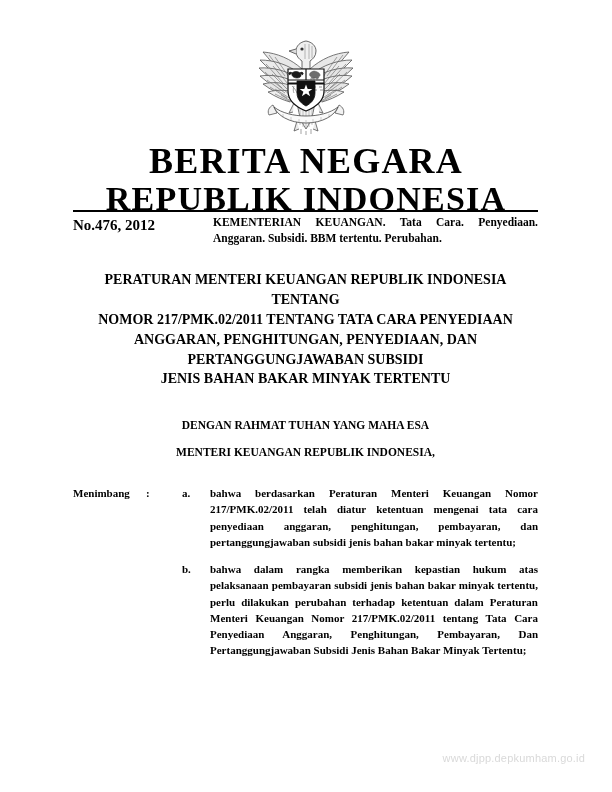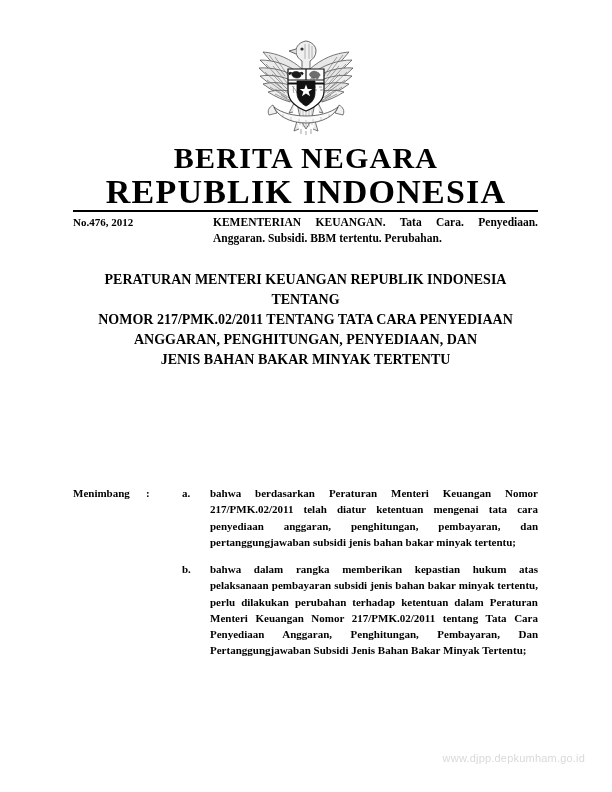--- a/index.html
+++ b/index.html
@@ -43,21 +43,21 @@
     top: 142px;
     text-align: center;
   }
   .masthead .line1,
   .masthead .line2 {
     font-weight: bold;
     letter-spacing: 1.2px;
     line-height: 1.08;
     white-space: nowrap;
   }
-  .masthead .line1 { font-size: 30px; }
+  .masthead .line1 { font-size: 36px; }
   .masthead .line2 { font-size: 34px; }
 
   
   .hrule {
     position: absolute;
     left: 73px;
     width: 465px;
     top: 210px;
     height: 0;
     border-top: 2px solid #000;
@@ -68,21 +68,21 @@
     position: absolute;
     left: 73px;
     width: 465px;
     top: 215px;
     display: flex;
     align-items: flex-start;
   }
   .issue-no {
     width: 140px;
     flex: 0 0 140px;
-    font-size: 11px;
+    font-size: 15px;
     font-weight: bold;
     line-height: 1.35;
     white-space: nowrap;
   }
   .issue-subject {
     flex: 1 1 auto;
     font-size: 11.5px;
     font-weight: bold;
     line-height: 1.35;
     text-align: justify;
@@ -242,23 +242,29 @@
   <div class="issue">
     <div class="issue-no">No.476, 2012</div>
     <div class="issue-subject">KEMENTERIAN KEUANGAN. Tata Cara. Penyediaan. Anggaran. Subsidi. BBM tertentu. Perubahan.</div>
   </div>
 
   <div class="reg-head">
     <div>PERATURAN MENTERI KEUANGAN REPUBLIK INDONESIA</div>
     <div>TENTANG</div>
     <div>NOMOR 217/PMK.02/2011 TENTANG TATA CARA PENYEDIAAN</div>
     <div>ANGGARAN, PENGHITUNGAN, PENYEDIAAN, DAN</div>
+    <div>PERTANGGUNGJAWABAN SUBSIDI</div>
     <div>JENIS BAHAN BAKAR MINYAK TERTENTU</div>
   </div>
 
+  <div class="invocation">
+    <div>DENGAN RAHMAT TUHAN YANG MAHA ESA</div>
+    <div class="gap"></div>
+    <div>MENTERI KEUANGAN REPUBLIK INDONESIA,</div>
+  </div>
 
   <div class="considering">
     <div class="cons-row first">
       <div class="cons-label">Menimbang</div>
       <div class="cons-colon">:</div>
       <div class="cons-marker">a.</div>
       <div class="cons-text">bahwa berdasarkan Peraturan Menteri Keuangan Nomor 217/PMK.02/2011 telah diatur ketentuan mengenai tata cara penyediaan anggaran, penghitungan, pembayaran, dan pertanggungjawaban subsidi jenis bahan bakar minyak tertentu;</div>
     </div>
     <div class="cons-row second">
       <div class="cons-label"></div>

